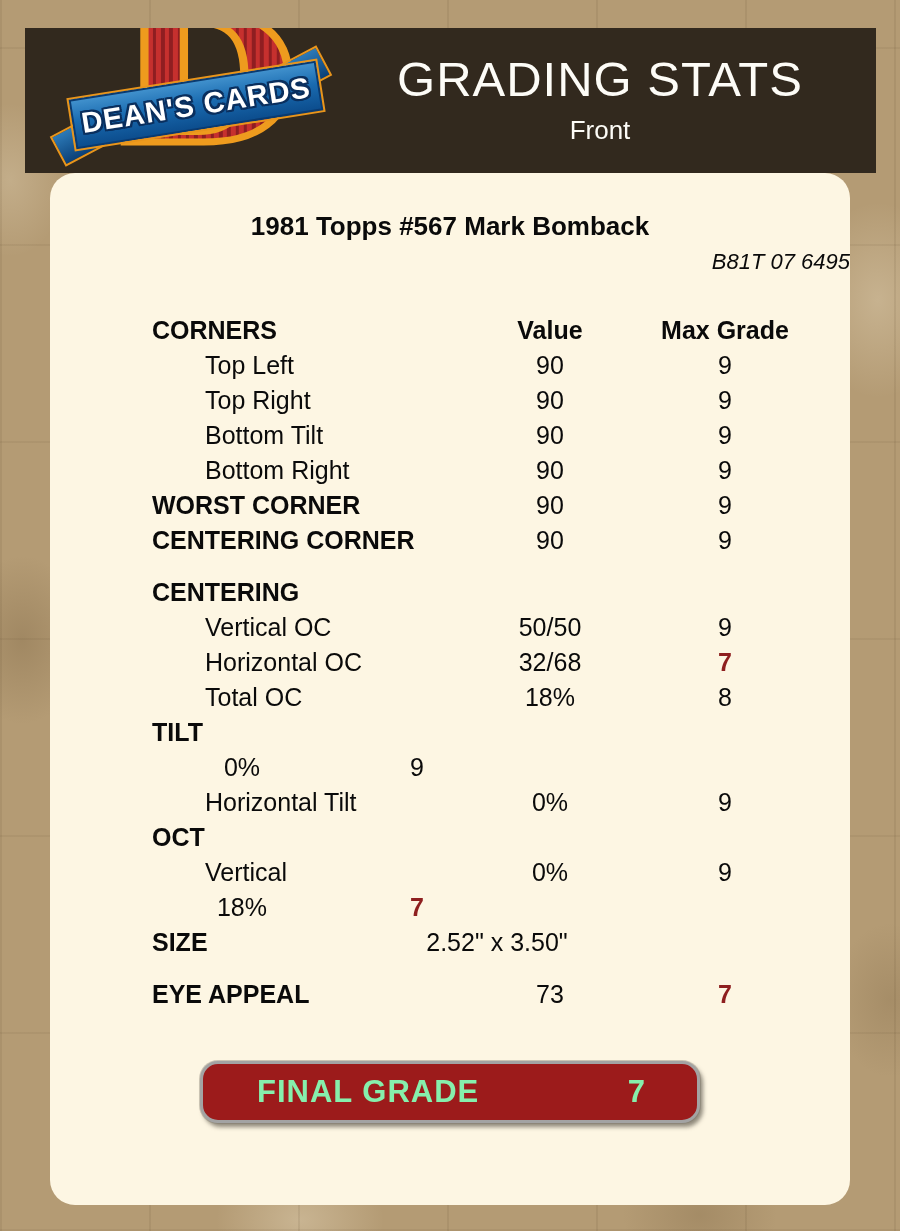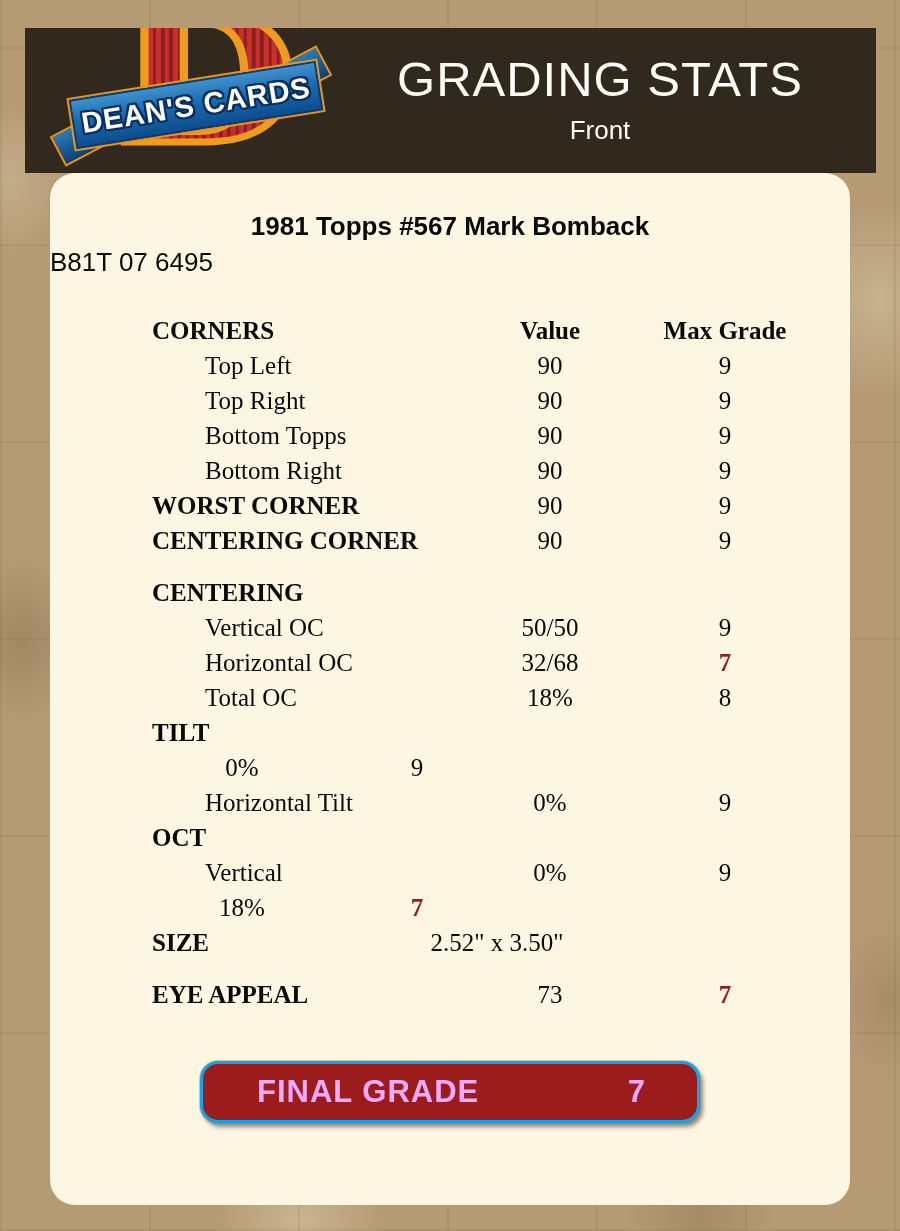--- a/index.html
+++ b/index.html
@@ -88,45 +88,45 @@
     width: 800px; height: 1032px;
     background: var(--card-bg, #fdf6e3);
     z-index: 1;
     color: #0a0a0a;
     border-radius: 25px;
   }
   .card-title {
     margin-top: 36px; text-align: center;
     font-size: 26px; font-weight: bold; line-height: 35px;
   }
-  .card-serial { text-align: left; font-size: 26px; line-height: 36px; }
+  .card-serial { text-align: right; font-size: 22px; line-height: 36px; font-style: italic; }
 
   
   .gtable { margin-top: 33px; padding-left: 102px; font-size: 25px; }
-  .trow { display: flex; height: 35px; align-items: center; font-family: Liberation Serif, serif; }
+  .trow { display: flex; height: 35px; align-items: center; }
   .trow.gap { margin-top: 17px; }
   .c.label { flex: 0 0 308px; }
   .c.value { flex: 0 0 180px; text-align: center; }
   .c.max   { flex: 0 0 170px; text-align: center; }
   .c.label.indent { padding-left: 53px; box-sizing: border-box; }
   .b { font-weight: bold; }
   .red { color: var(--grade-red, #8e1f1f); font-weight: bold; }
   .c.value.wide { transform: translateX(-53px); white-space: nowrap; }
 
   
   .final-grade {
     position: absolute; left: 150px; top: 888px;
     width: 500px; height: 62px; box-sizing: border-box;
     background: var(--accent-red, #9c1b1b);
-    border: 3px solid #0ea5e9;
+    border: 3px solid #a3a3a3;
     border-radius: 18px;
     box-shadow: 3px 4px 4px rgba(125,119,106,0.85), 0 0 0 1px rgba(160,152,138,0.5);
     display: flex; align-items: center; justify-content: space-between;
     padding: 0 52px 0 54px;
-    color: #f0abfc; font-weight: bold; font-size: 31px;
+    color: #86efac; font-weight: bold; font-size: 31px;
     cursor: default;
   }
   .final-grade .fg-label { letter-spacing: 1px; }
 </style>
 </head>
 <body>
 
 <div class="bg-collage"></div>
 
 <div class="header-band">
@@ -158,21 +158,21 @@
         <div class="c label indent">Top Left</div>
         <div class="c value">90</div>
         <div class="c max">9</div>
       </div>
       <div class="trow">
         <div class="c label indent">Top Right</div>
         <div class="c value">90</div>
         <div class="c max">9</div>
       </div>
       <div class="trow">
-        <div class="c label indent">Bottom Topps</div>
+        <div class="c label indent">Bottom Tilt</div>
         <div class="c value">90</div>
         <div class="c max">9</div>
       </div>
       <div class="trow">
         <div class="c label indent">Bottom Right</div>
         <div class="c value">90</div>
         <div class="c max">9</div>
       </div>
       <div class="trow">
         <div class="c label b">WORST CORNER</div>

